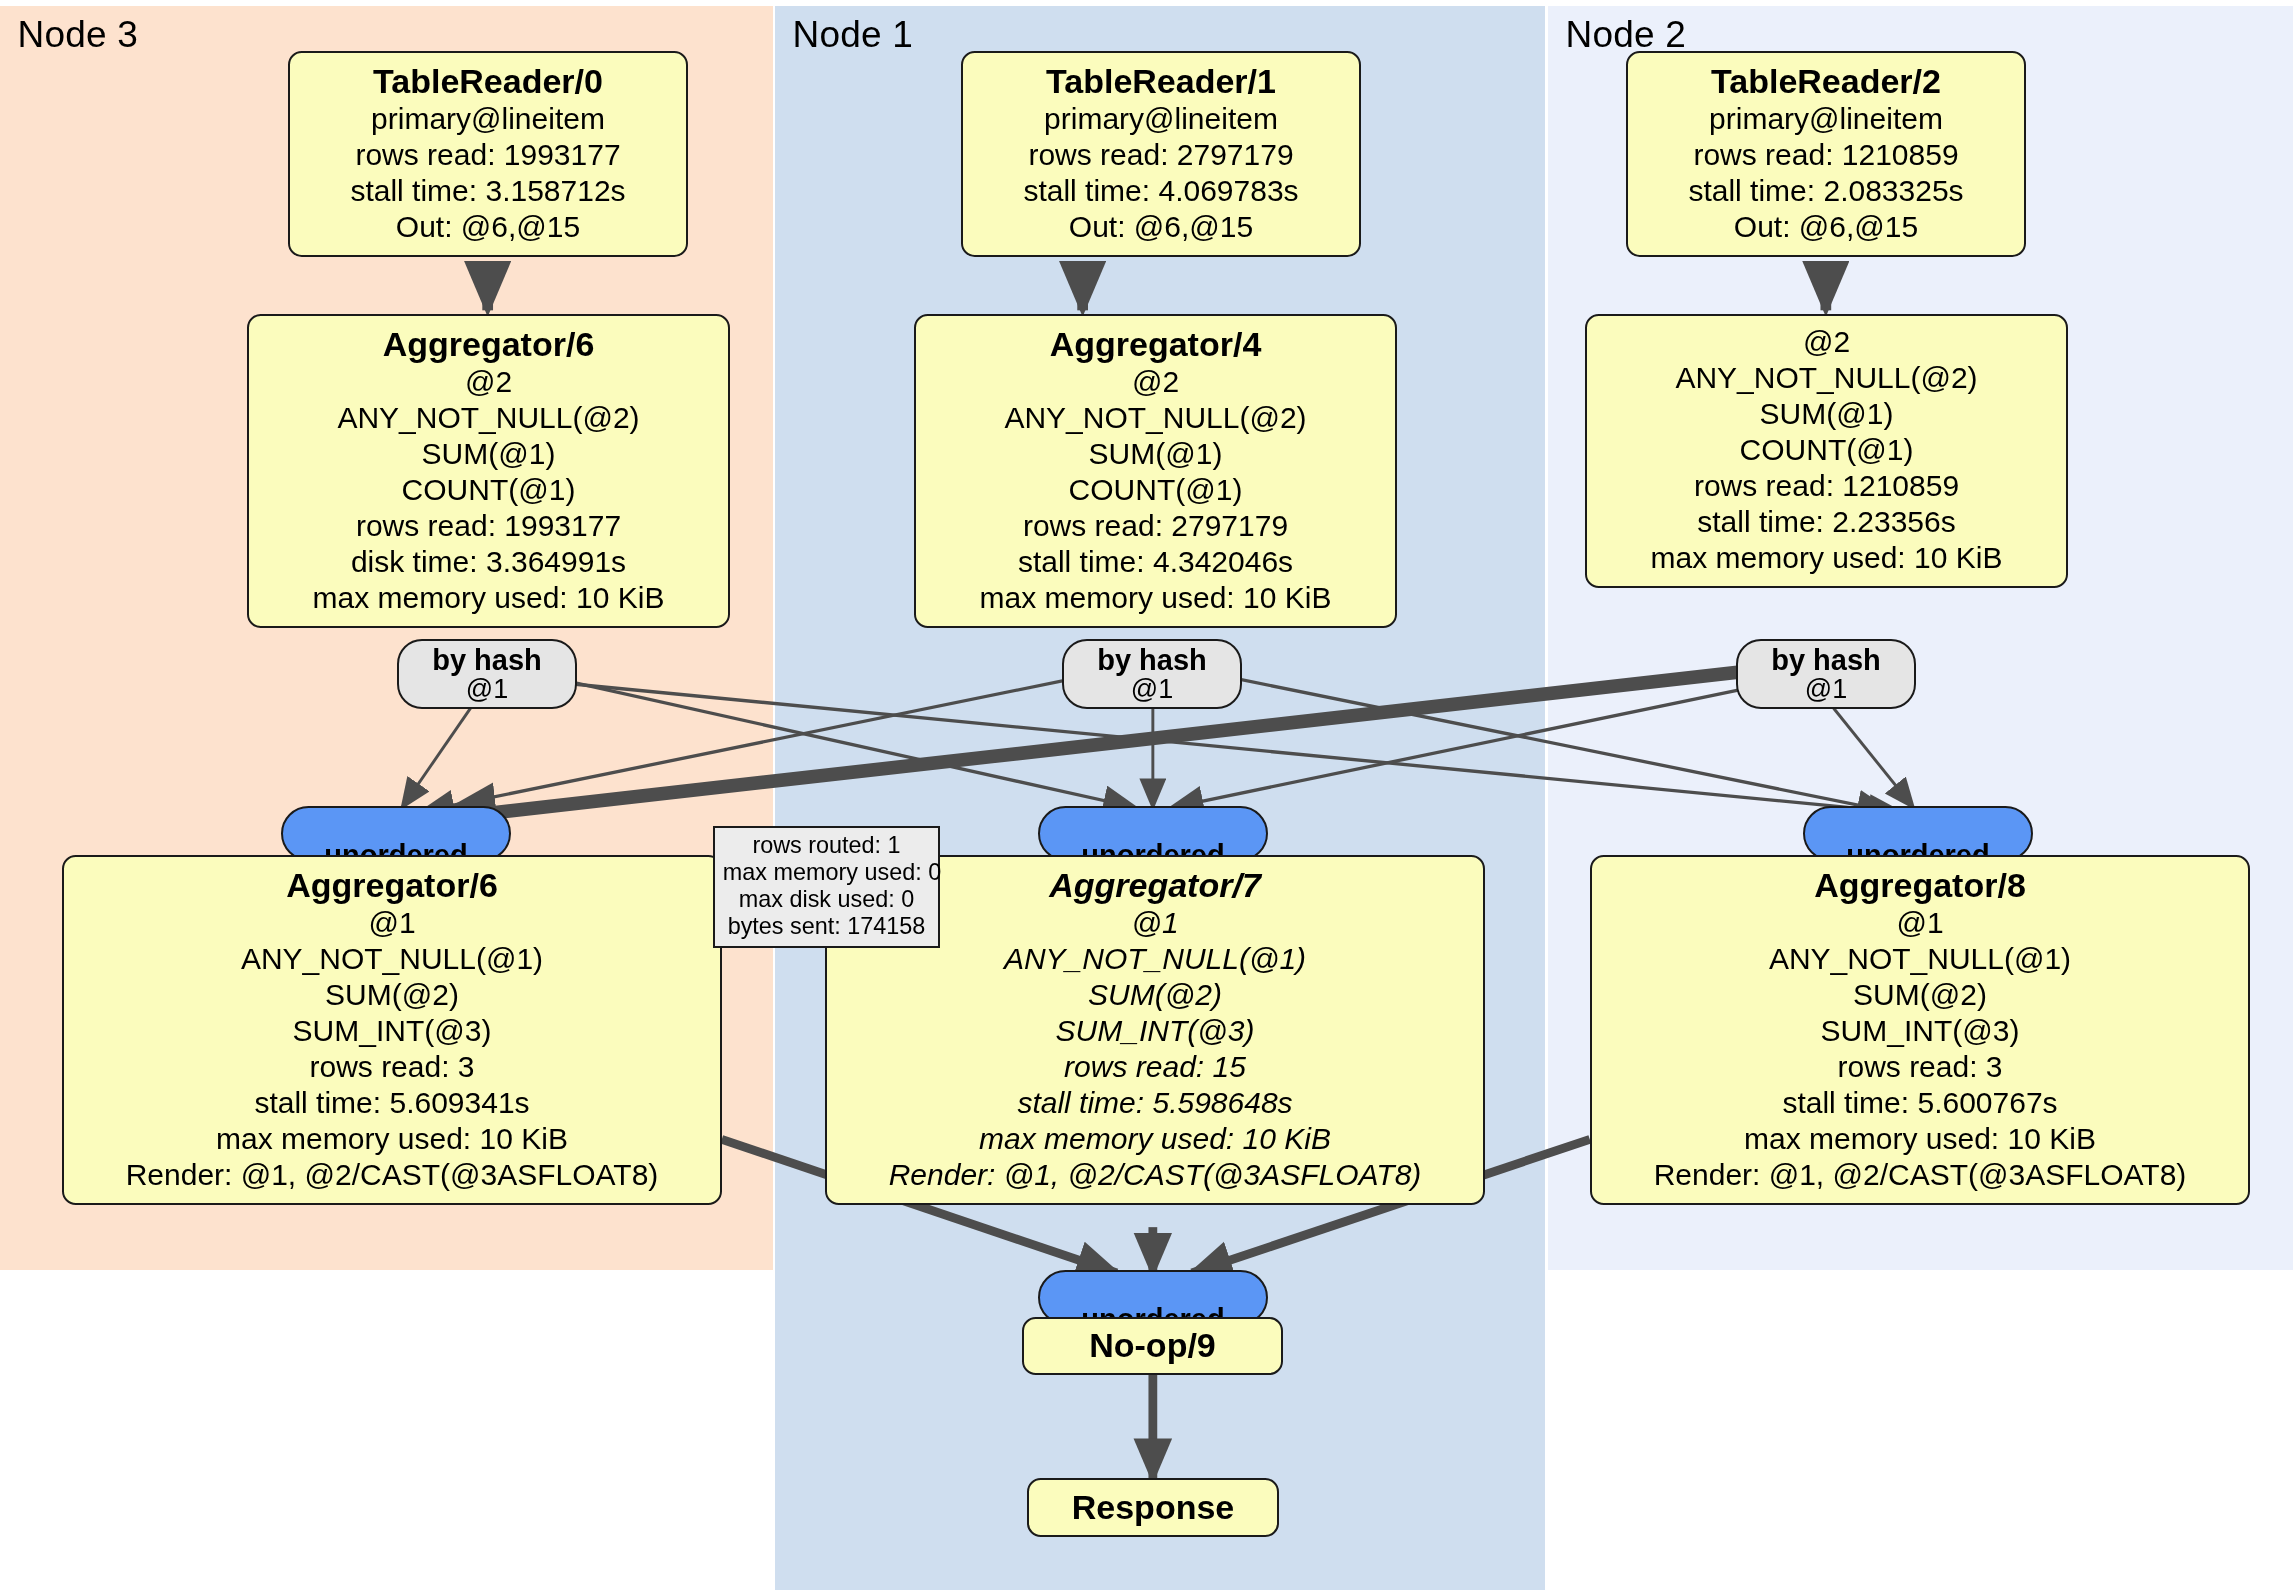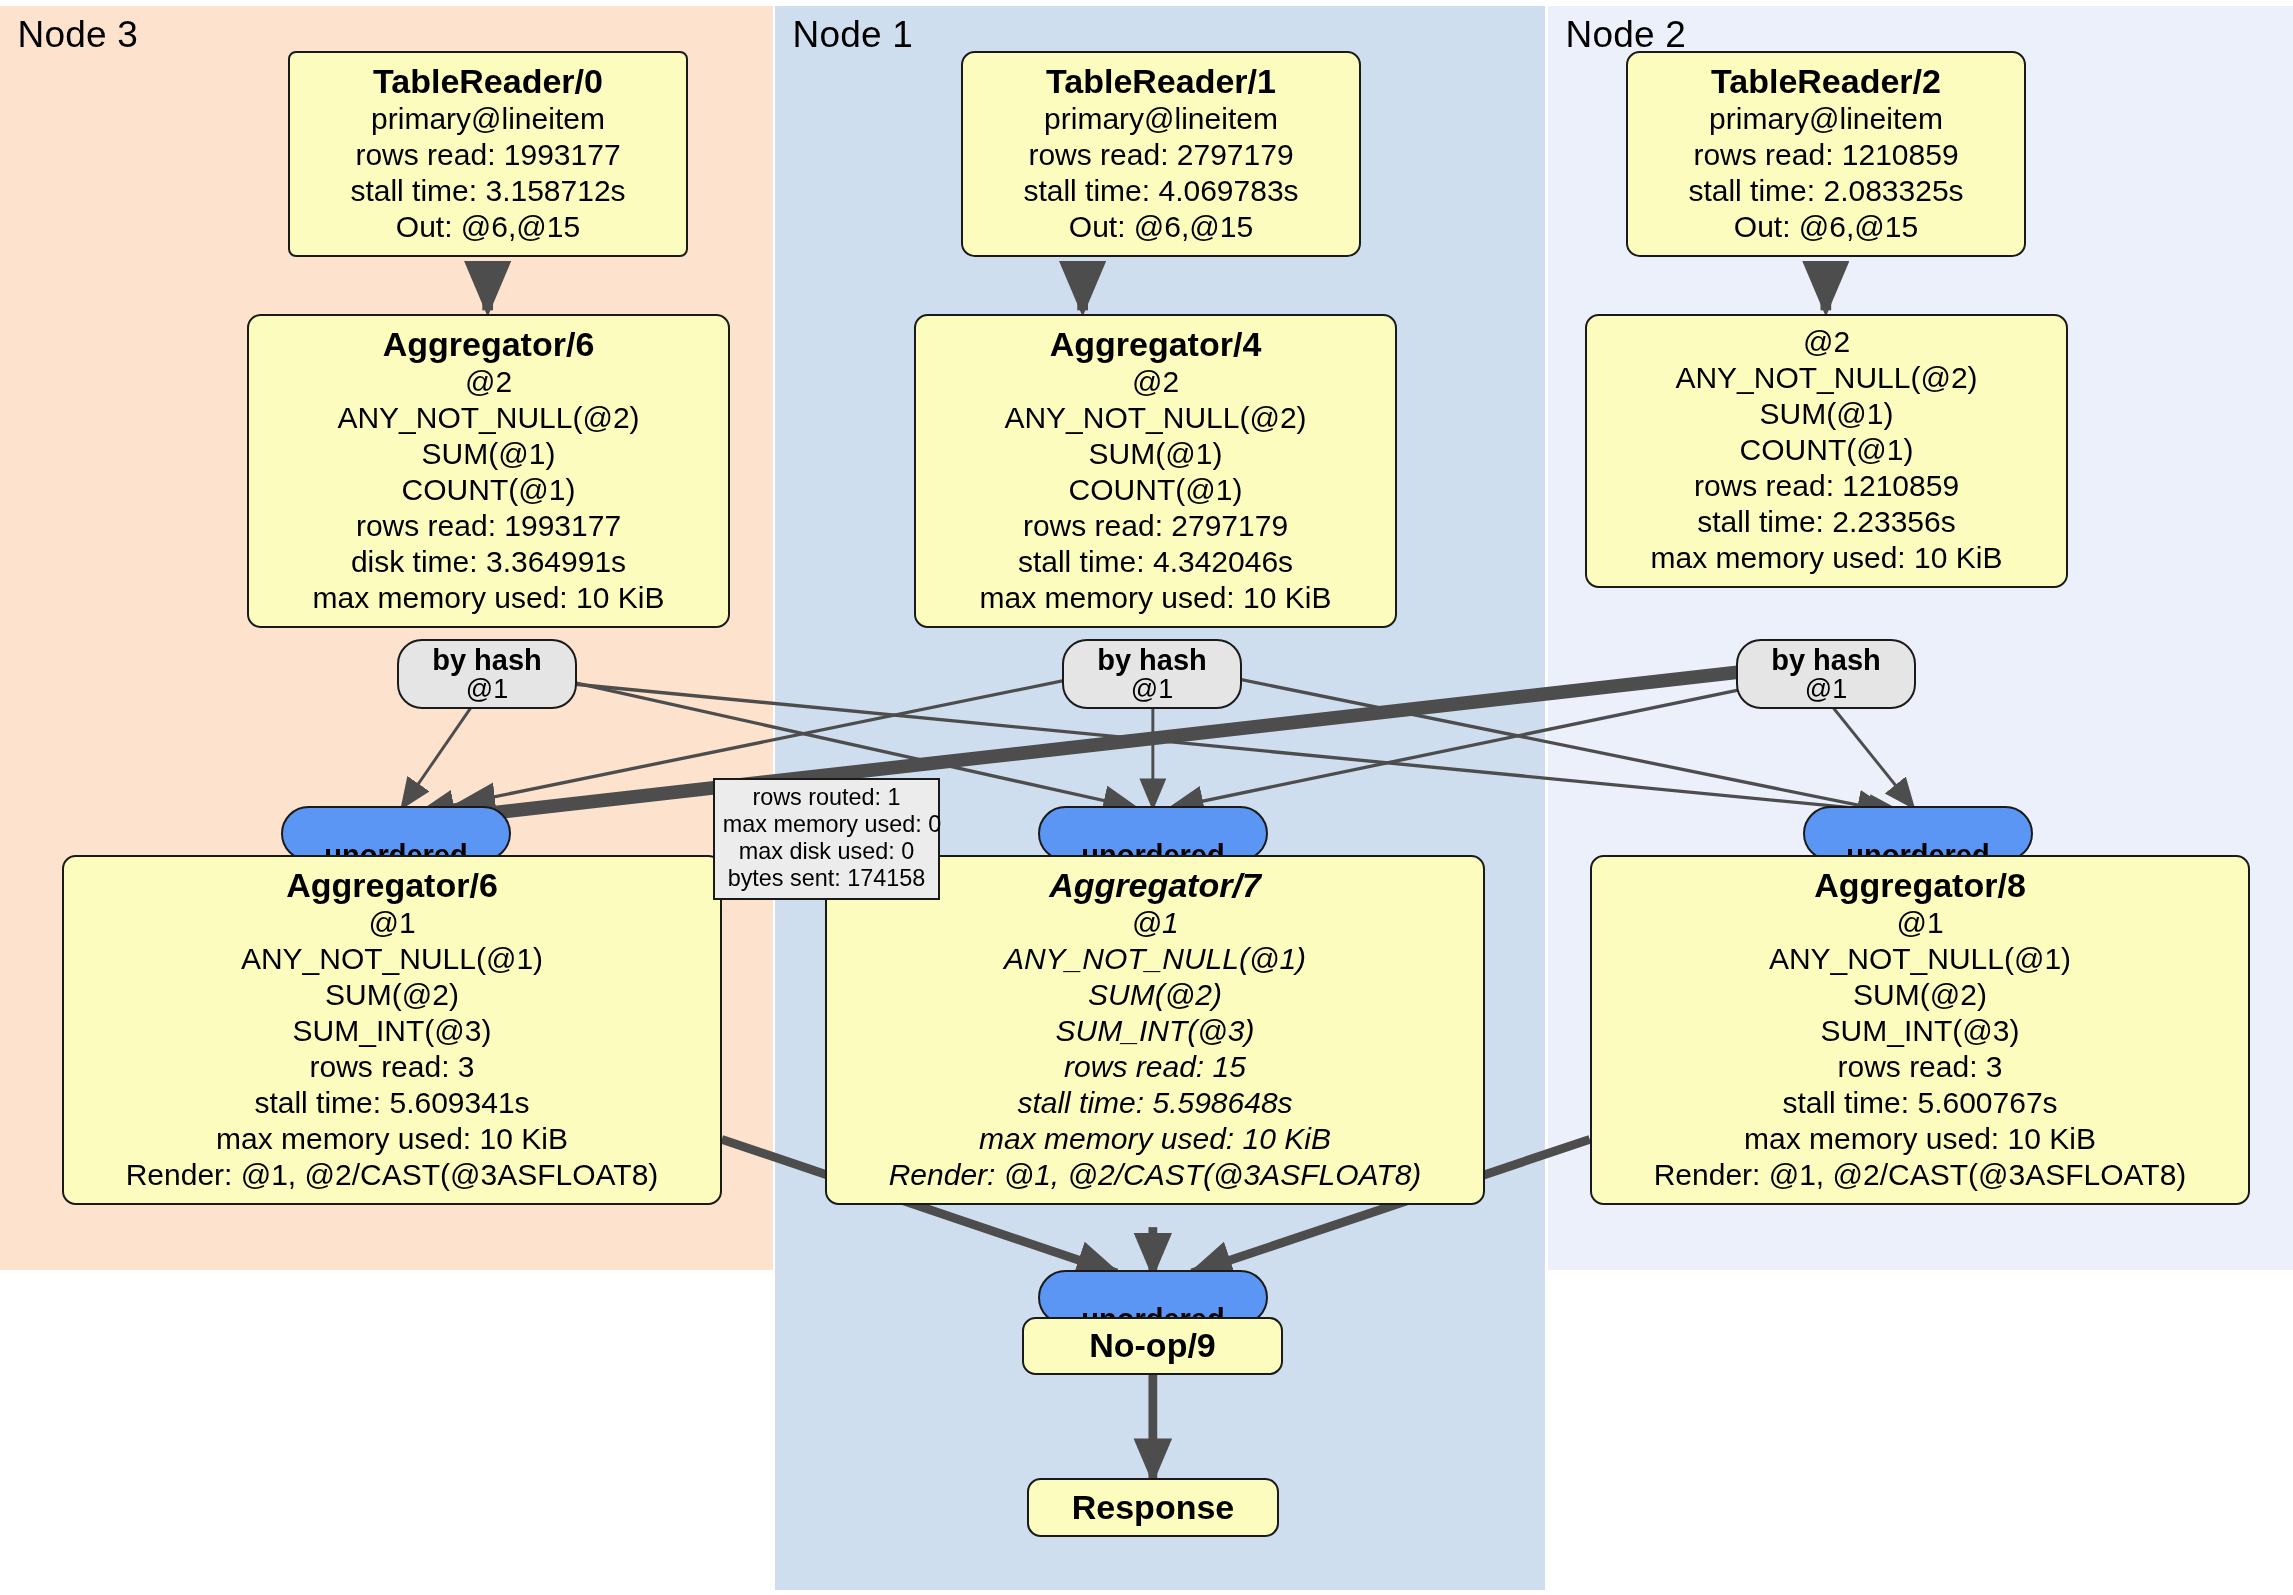--- a/index.html
+++ b/index.html
@@ -164,21 +164,21 @@
     <line x1="1818" y1="700" x2="1200" y2="828" stroke="#4d4d4d" stroke-width="3.4" marker-end="url(#ahThin)"></line>
     <line x1="1880" y1="726" x2="1962" y2="828" stroke="#4d4d4d" stroke-width="3" marker-end="url(#ahThin)"></line>
 
     <line x1="740" y1="1168" x2="1145" y2="1305" stroke="#4d4d4d" stroke-width="9" marker-end="url(#ahFat)"></line>
     <line x1="1182" y1="1258" x2="1182" y2="1305" stroke="#4d4d4d" stroke-width="9" marker-end="url(#ahFat)"></line>
     <line x1="1630" y1="1168" x2="1222" y2="1305" stroke="#4d4d4d" stroke-width="9" marker-end="url(#ahFat)"></line>
 
     <line x1="1182" y1="1406" x2="1182" y2="1516" stroke="#4d4d4d" stroke-width="9" marker-end="url(#ahFat)"></line>
   </svg>
 
-  <div class="gnode box" style="left:288px; top:51px; width:400px;border-radius:8px;">
+  <div class="gnode box" style="left:288px; top:51px; width:400px;">
     <div class="title">TableReader/0</div>
     <div class="line">primary@lineitem</div>
     <div class="line">rows read: 1993177</div>
     <div class="line">stall time: 3.158712s</div>
     <div class="line">Out: @6,@15</div>
   </div>
 
   <div class="gnode box" style="left:961px; top:51px; width:400px;">
     <div class="title">TableReader/1</div>
     <div class="line">primary@lineitem</div>
@@ -283,21 +283,21 @@
     <div class="line">@1</div>
     <div class="line">ANY_NOT_NULL(@1)</div>
     <div class="line">SUM(@2)</div>
     <div class="line">SUM_INT(@3)</div>
     <div class="line">rows read: 3</div>
     <div class="line">stall time: 5.600767s</div>
     <div class="line">max memory used: 10 KiB</div>
     <div class="line">Render: @1, @2/CAST(@3ASFLOAT8)</div>
   </div>
 
-  <div class="tooltip" style="left:713px; top:778px; width:227px;">
+  <div class="tooltip" style="left:713px; top:826px; width:227px;">
     <div class="line">rows routed: 1</div>
     <div class="line">max memory used: 0</div>
     <div class="line">max disk used: 0</div>
     <div class="line">bytes sent: 174158</div>
   </div>
 
   <div class="gnode pill unordered" style="left:1038px; top:1270px; width:230px; height:55px;">
     <span class="ttl">unordered</span>
   </div>
 

